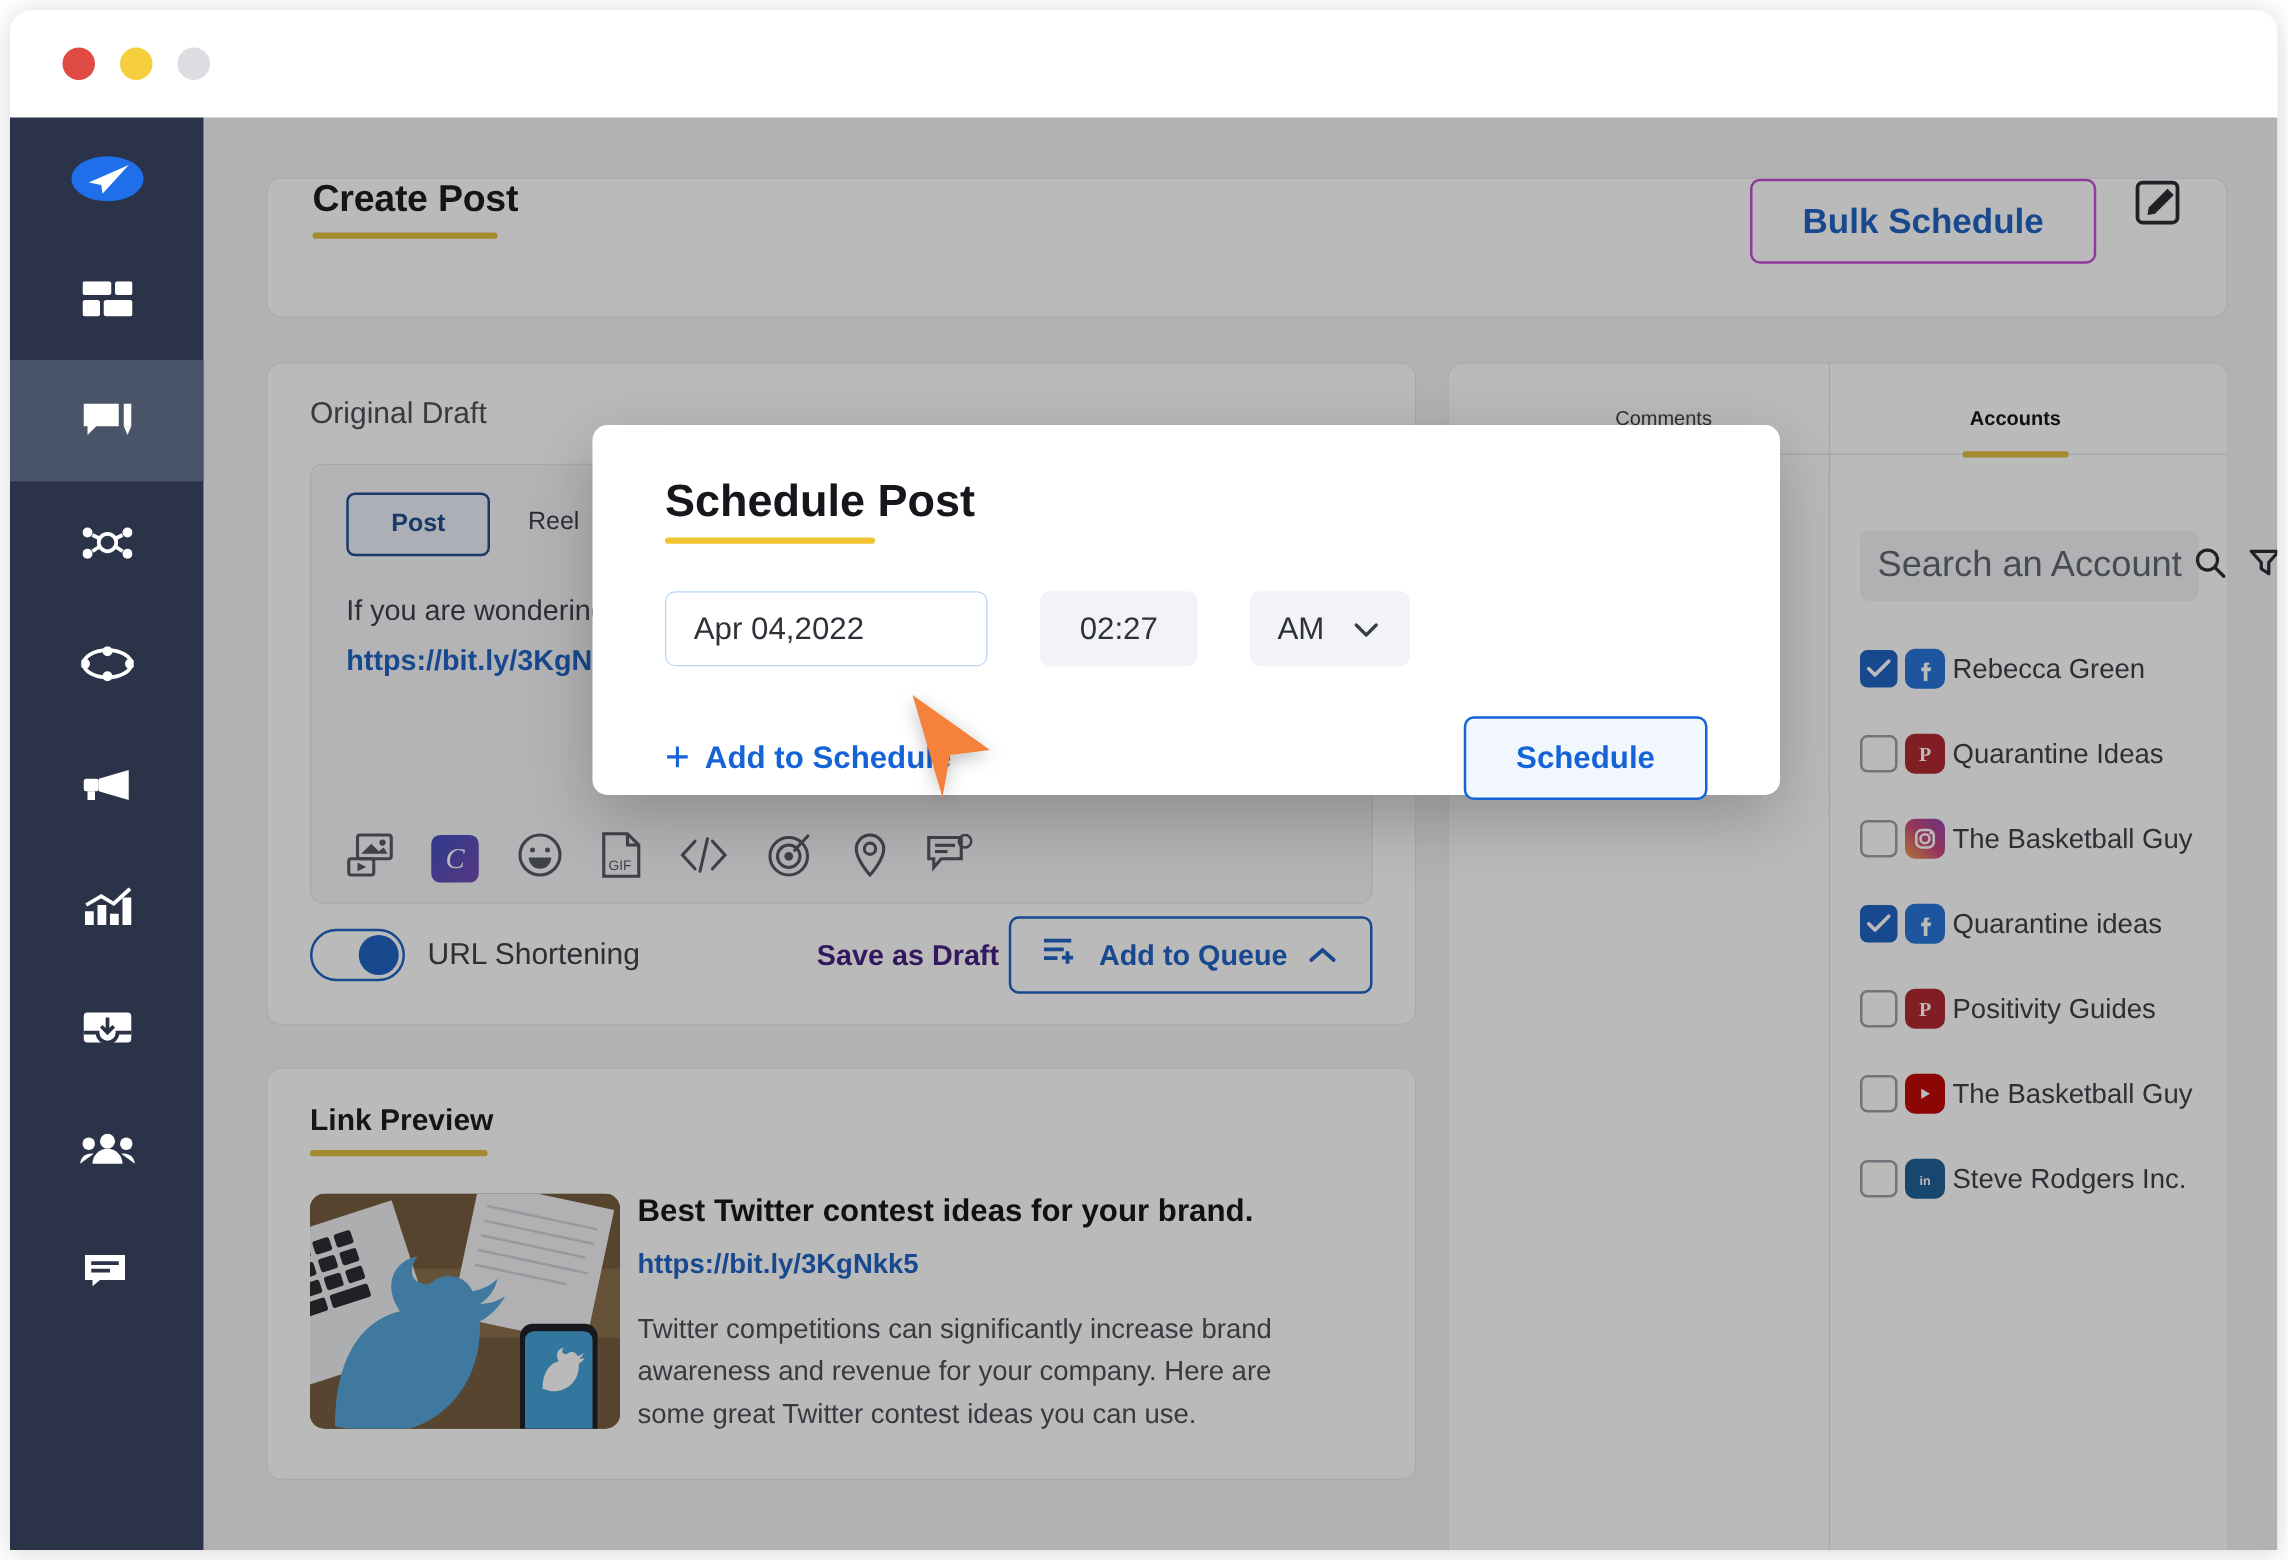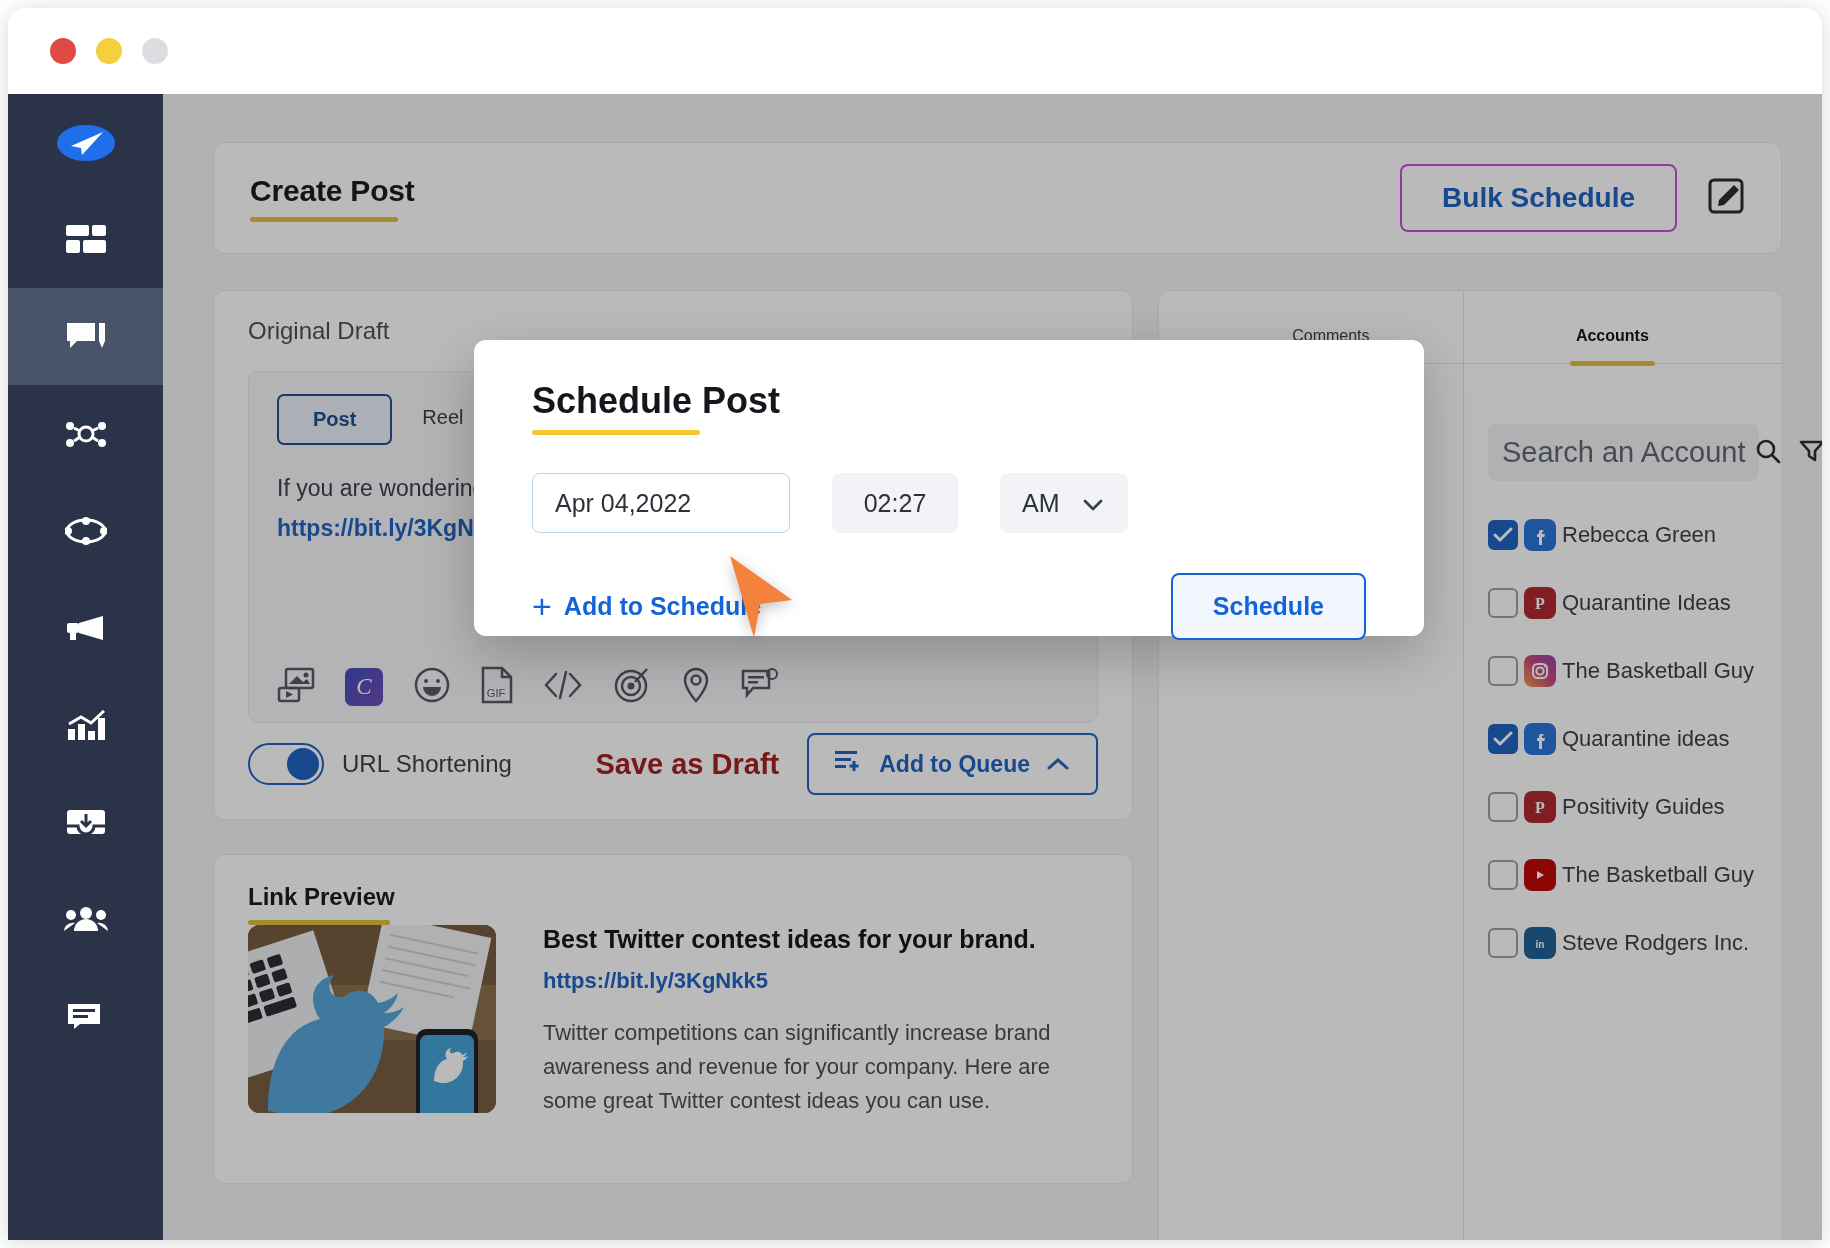--- a/index.html
+++ b/index.html
@@ -65,21 +65,21 @@
   .card {
     background: #ffffff;
     border: 1px solid #e8eaef;
     border-radius: 12px;
   }
 
   
   .hdr-card {
     position: absolute; left: 50px; top: 48px;
     width: 1569px; height: 112px;
-    display: flex; align-items: center;
+    display: flex; align-items: flex-start;
     padding: 0 36px;
   }
   .page-title {
     font-size: 30px; font-weight: bold; color: #1b1d22;
     letter-spacing: -0.2px;
   }
   .yellow-rule { height: 5px; background: #e8bf2a; border-radius: 3px; margin-top: 9px; }
   .hdr-spacer { flex: 1; }
   .btn-outline {
     border: 2px solid #d946ef; border-radius: 8px;
@@ -140,36 +140,36 @@
     width: 76px; height: 42px; border-radius: 21px;
     border: 2px solid #1464d8; background: #fff;
     position: relative;
   }
   .toggle .knob {
     position: absolute; right: 3px; top: 3px;
     width: 32px; height: 32px; border-radius: 50%;
     background: #1464d8;
   }
   .toggle-label { font-size: 24px; color: #3d4149; margin-left: 18px; }
-  .link-btn { font-size: 29px; color: #b91c1c; font-weight: bold; margin-right: 28px; }
+  .link-btn { font-size: 23px; color: #4c1d95; font-weight: bold; margin-right: 8px; }
   .queue-btn {
     display: flex; align-items: center; gap: 16px;
     border: 2px solid #1464d8; border-radius: 8px;
     padding: 14px 26px; color: #1464d8;
     font-size: 23px; font-weight: bold; background: #fff;
   }
 
   
   .lp-card {
     position: absolute; left: 50px; top: 760px;
     width: 920px; height: 330px;
     padding: 28px 34px;
   }
   .lp-title { font-size: 24px; font-weight: bold; color: #1b1d22; }
-  .lp-body { display: flex; gap: 47px; }
+  .lp-body { display: flex; gap: 14px; margin-top: 30px; }
   .lp-thumb {
     width: 248px; height: 188px; border-radius: 12px;
     overflow: hidden; flex: none; position: relative;
     background: #6d5435;
   }
   .lp-h { font-size: 25px; font-weight: bold; color: #15171c; }
   .lp-url { font-size: 22px; color: #1464d8; font-weight: bold; margin-top: 14px; }
   .lp-desc { font-size: 22px; color: #4a4f58; line-height: 1.55; margin-top: 22px; max-width: 560px; }
 
   

